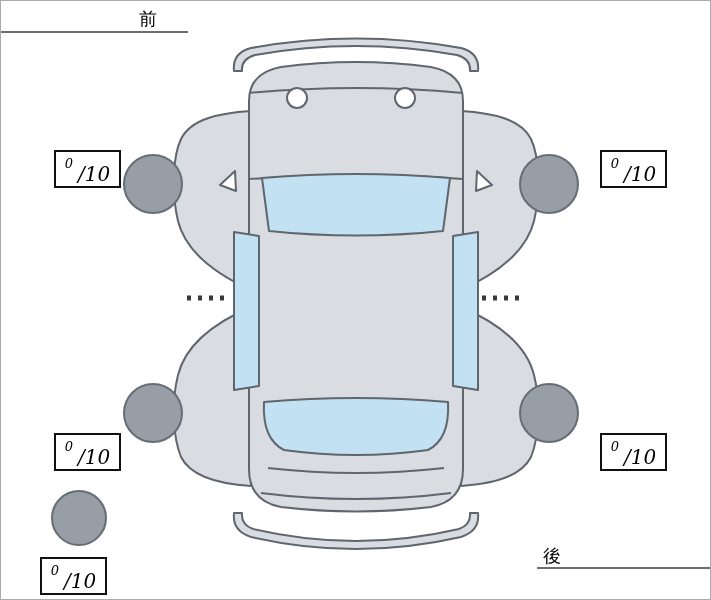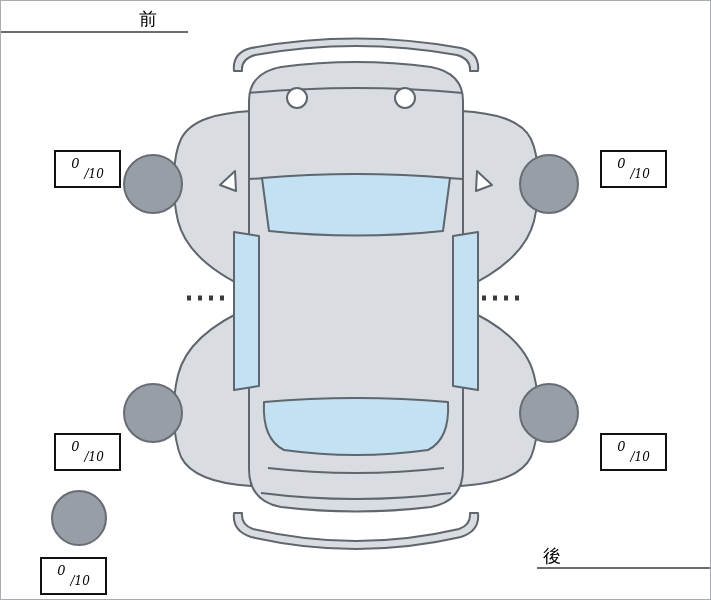--- a/index.html
+++ b/index.html
@@ -52,21 +52,21 @@
     background: #ffffff;
     border: 2px solid var(--box-border, #111);
     display: flex;
     align-items: center;
     justify-content: center;
     font-family: "DejaVu Serif", serif;
     font-style: italic;
     color: var(--text, #000);
   }
   .score-box .num { font-size: 13px; margin-top: -12px; margin-right: 5px; }
-  .score-box .den { font-size: 12px; margin-top: 10px; }
+  .score-box .den { font-size: 20px; margin-top: 10px; }
 
   .score-fl { left: 53px;  top: 149px; }
   .score-fr { left: 599px; top: 149px; }
   .score-rl { left: 53px;  top: 432px; }
   .score-rr { left: 599px; top: 432px; }
   .score-sp { left: 39px;  top: 556px; }
 </style>
 </head>
 <body>
 

